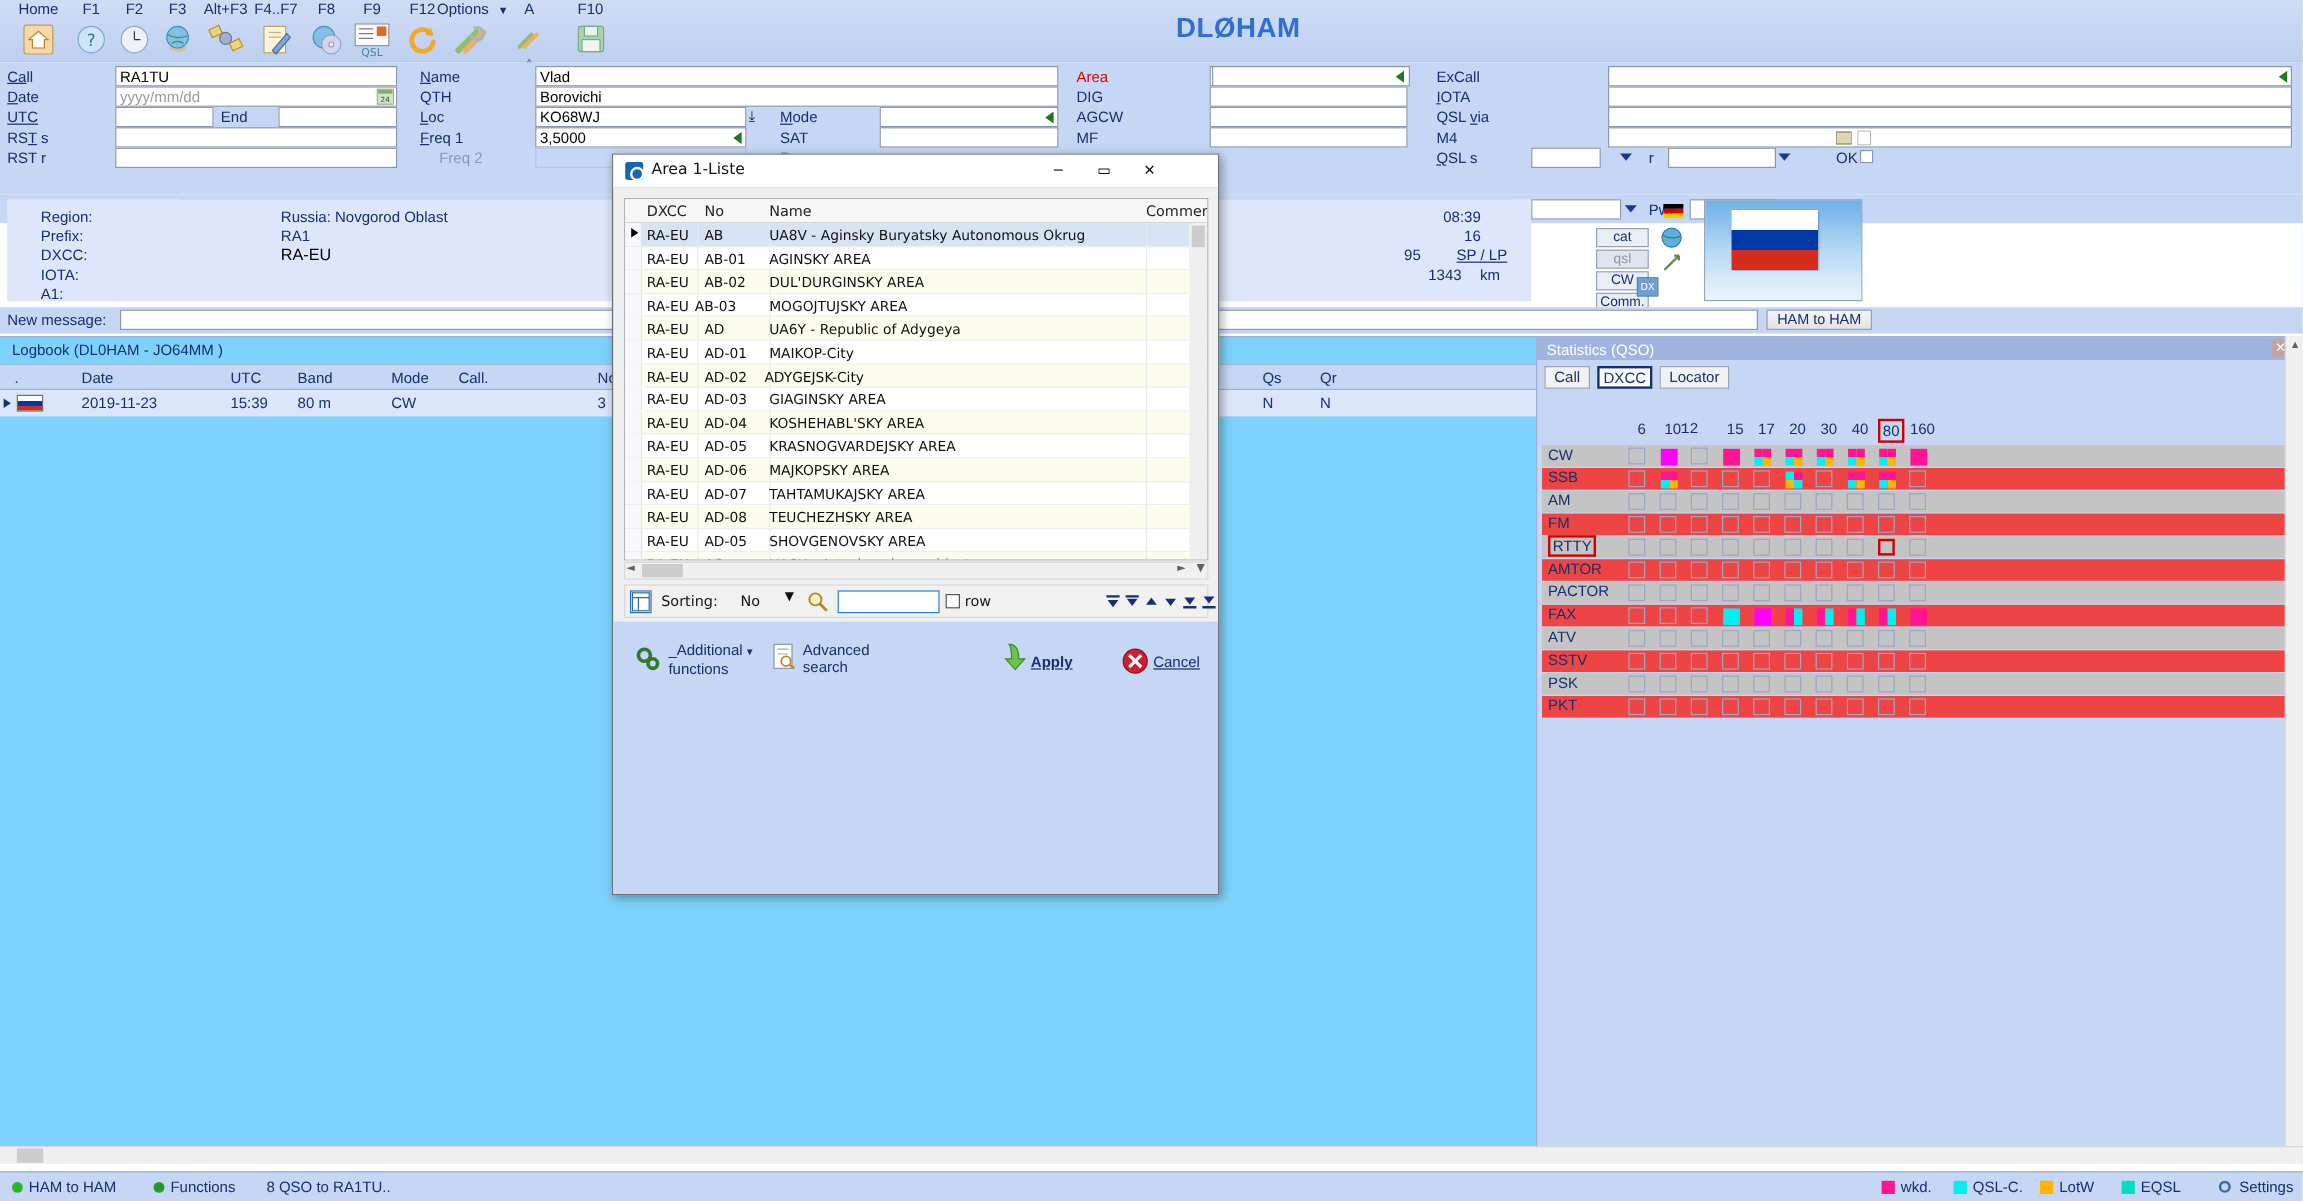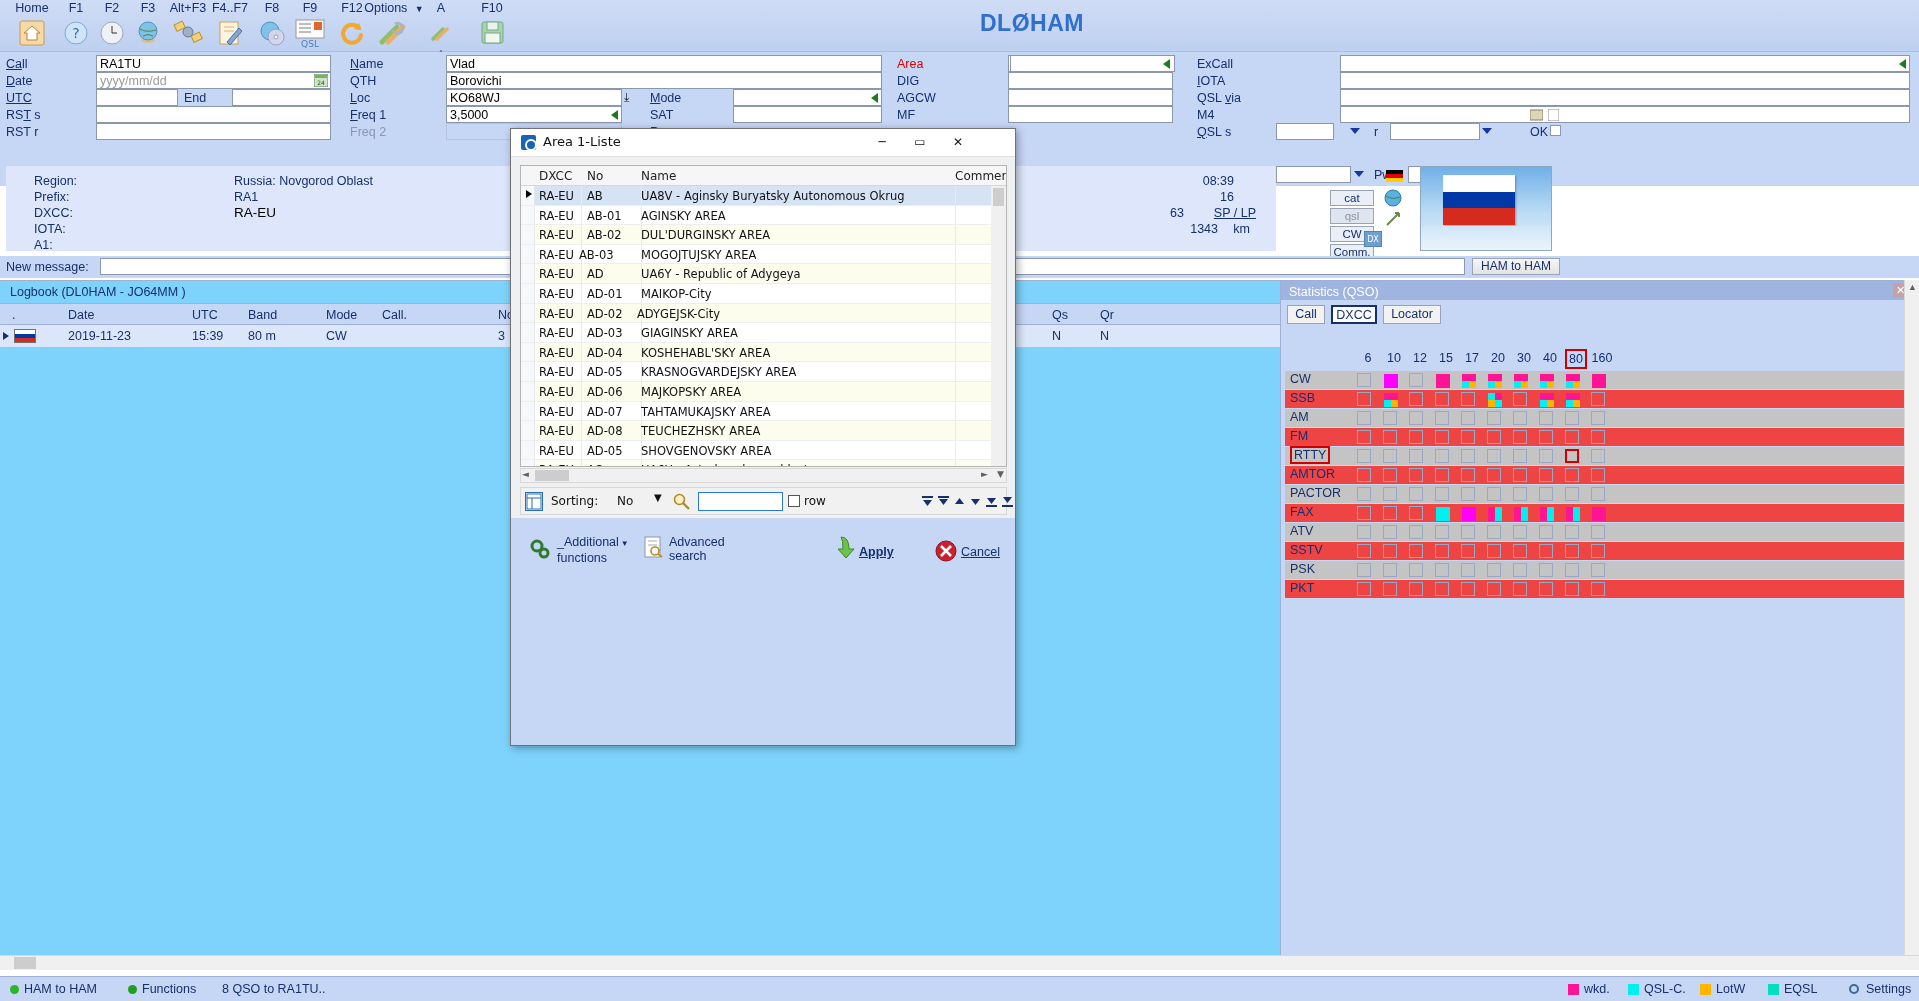--- a/index.html
+++ b/index.html
@@ -359,21 +359,21 @@
   <input class="fld" style="left: 96px; top: 37px; width: 82px;">
   <div class="lbl" style="left:184px;top:39px;">End</div>
   <input class="fld" style="left: 232px; top: 37px; width: 99px;">
   <input class="fld" style="left: 96px; top: 54px; width: 235px;">
   <input class="fld" style="left: 96px; top: 71px; width: 235px;">
 
   <div class="lbl" style="left:350px;top:5px;"><span class="tb-u">N</span>ame</div>
   <div class="lbl" style="left:350px;top:22px;">QTH</div>
   <div class="lbl" style="left:350px;top:39px;"><span class="tb-u">L</span>oc</div>
   <div class="lbl" style="left:350px;top:56px;"><span class="tb-u">F</span>req 1</div>
-  <div class="lbl dim" style="left:350px;top:73px;">Freq 2</div>
+  <div class="lbl dim" style="left:366px;top:73px;">Freq 2</div>
 
   <input class="fld" style="left: 446px; top: 3px; width: 436px;" value="Vlad">
   <input class="fld" style="left: 446px; top: 20px; width: 436px;" value="Borovichi">
   <input class="fld" style="left: 446px; top: 37px; width: 176px;" value="KO68WJ">
   <div class="downarrow" style="left:624px;top:38px;">⤓</div>
   <input class="fld" style="left: 446px; top: 54px; width: 176px;" value="3,5000">
   <div class="greenarrow" style="left:611px;top:58px;"></div>
   <input class="fld disabled" style="left: 446px; top: 71px; width: 176px;">
 
   <div class="lbl" style="left:650px;top:39px;"><span class="tb-u">M</span>ode</div>
@@ -444,21 +444,21 @@
   <div class="infoval" style="left:228px;top:24px;">RA1</div>
   <div class="inforow" style="left:28px;top:40px;">DXCC:</div>
   <div class="infoval big" style="left:228px;top:39px;">RA-EU</div>
   <div class="inforow" style="left:28px;top:56px;">IOTA:</div>
   <div class="infoval" style="left:228px;top:56px;"></div>
   <div class="inforow" style="left:28px;top:72px;">A1:</div>
   <div class="infoval" style="left:228px;top:72px;"></div>
 
   <div class="clockval" style="right:42px;top:8px;">08:39</div>
   <div class="clockval" style="right:42px;top:24px;">16</div>
-  <div class="clockval" style="right:92px;top:40px;">63</div>
+  <div class="clockval" style="right:92px;top:40px;">95</div>
   <div class="clockval" style="right:20px;top:40px;text-decoration:underline;">SP / LP</div>
   <div class="clockval" style="right:58px;top:56px;">1343</div>
   <div class="clockval" style="right:26px;top:56px;">km</div>
 </div>
 
 <div style="position:absolute;left:1330px;top:166px;width:50px;height:85px;">
   <div style="position:absolute;left:0;top:24px;width:44px;height:16px;background:#e9eef7;border:1px solid #9aa3b5;font-size:11.5px;text-align:center;line-height:14px;color:#16306e;">cat</div>
   <div style="position:absolute;left:0;top:42px;width:44px;height:16px;background:#dfe5ee;border:1px solid #9aa3b5;font-size:11.5px;text-align:center;line-height:14px;color:#8d94a4;">qsl</div>
   <div style="position:absolute;left:0;top:60px;width:44px;height:16px;background:#e9eef7;border:1px solid #9aa3b5;font-size:11.5px;text-align:center;line-height:14px;color:#16306e;">CW</div>
   <div style="position:absolute;left:0;top:78px;width:44px;height:16px;background:#e9eef7;border:1px solid #9aa3b5;font-size:11.5px;text-align:center;line-height:14px;color:#16306e;">Comm.</div>
@@ -542,21 +542,21 @@
   <div id="stat-close">✕</div>
 
   <div class="stattab" style="left:6px;width:38px;">Call</div>
   <div class="stattab active" style="left:50px;width:46px;">DXCC</div>
   <div class="stattab" style="left:102px;width:58px;">Locator</div>
 
 
   <div id="bandhdr">
       <span style="left: 72px; width: 22px;">6</span>
       <span style="left: 98px; width: 22px;">10</span>
-      <span style="left: 124px; width: 22px;">12</span>
+      <span style="left: 112px; width: 22px; font-family: Liberation Mono, monospace;">12</span>
       <span style="left: 150px; width: 22px;">15</span>
       <span style="left: 176px; width: 22px;">17</span>
       <span style="left: 202px; width: 22px;">20</span>
       <span style="left: 228px; width: 22px;">30</span>
       <span style="left: 254px; width: 22px;">40</span>
       <span style="left: 280px; width: 22px; border: 2px solid rgb(208, 0, 0); top: -2px; line-height: 16px;">80</span>
       <span style="left: 306px; width: 22px;">160</span>
     </div>
   <div id="statgrid">
       <div class="modrow odd" style="top: 90px;">

